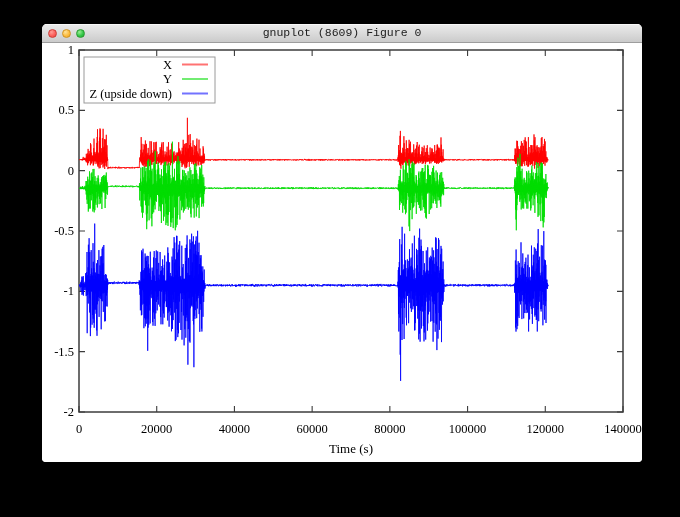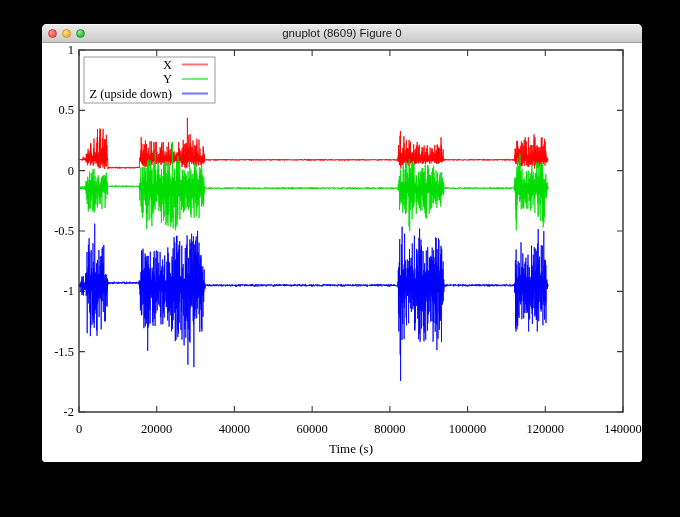--- a/index.html
+++ b/index.html
@@ -13,21 +13,21 @@
     box-shadow:0 12px 28px rgba(0,0,0,0.85);
   }
   .titlebar{
     position:absolute;left:0;top:0;width:100%;height:18px;
     background:linear-gradient(#ececec,#cbcbcb);
     border-bottom:1px solid #9d9d9d;
     box-shadow:inset 0 1px 0 #f8f8f8;
   }
   .title{
     position:absolute;left:0;top:0;width:100%;height:36px;line-height:18px;
-    text-align:center;font-size:11.5px;color:#1c1c1c;
+    text-align:center;font-size:11.5px;color:#1c1c1c;font-family:Liberation Mono, monospace;
   }
   .lights{position:absolute;left:6px;top:4.5px;display:flex;gap:5px;}
   .light{width:9px;height:9px;border-radius:50%;box-sizing:border-box;}
   .light.close{background:radial-gradient(circle at 35% 30%,#ff9d96,#fc605c 55%,#e2463d);border:0.5px solid #ce3d36;}
   .light.min{background:radial-gradient(circle at 35% 30%,#ffe39a,#fdbc40 55%,#e9a423);border:0.5px solid #cf9325;}
   .light.max{background:radial-gradient(circle at 35% 30%,#9aed92,#34c749 55%,#24a732);border:0.5px solid #2b9a31;}
   .content{position:absolute;left:0;top:19px;width:600px;height:419px;background:#fff;}
   svg text{font-family:"Liberation Serif",serif;fill:#000;}
 </style>
 </head>

